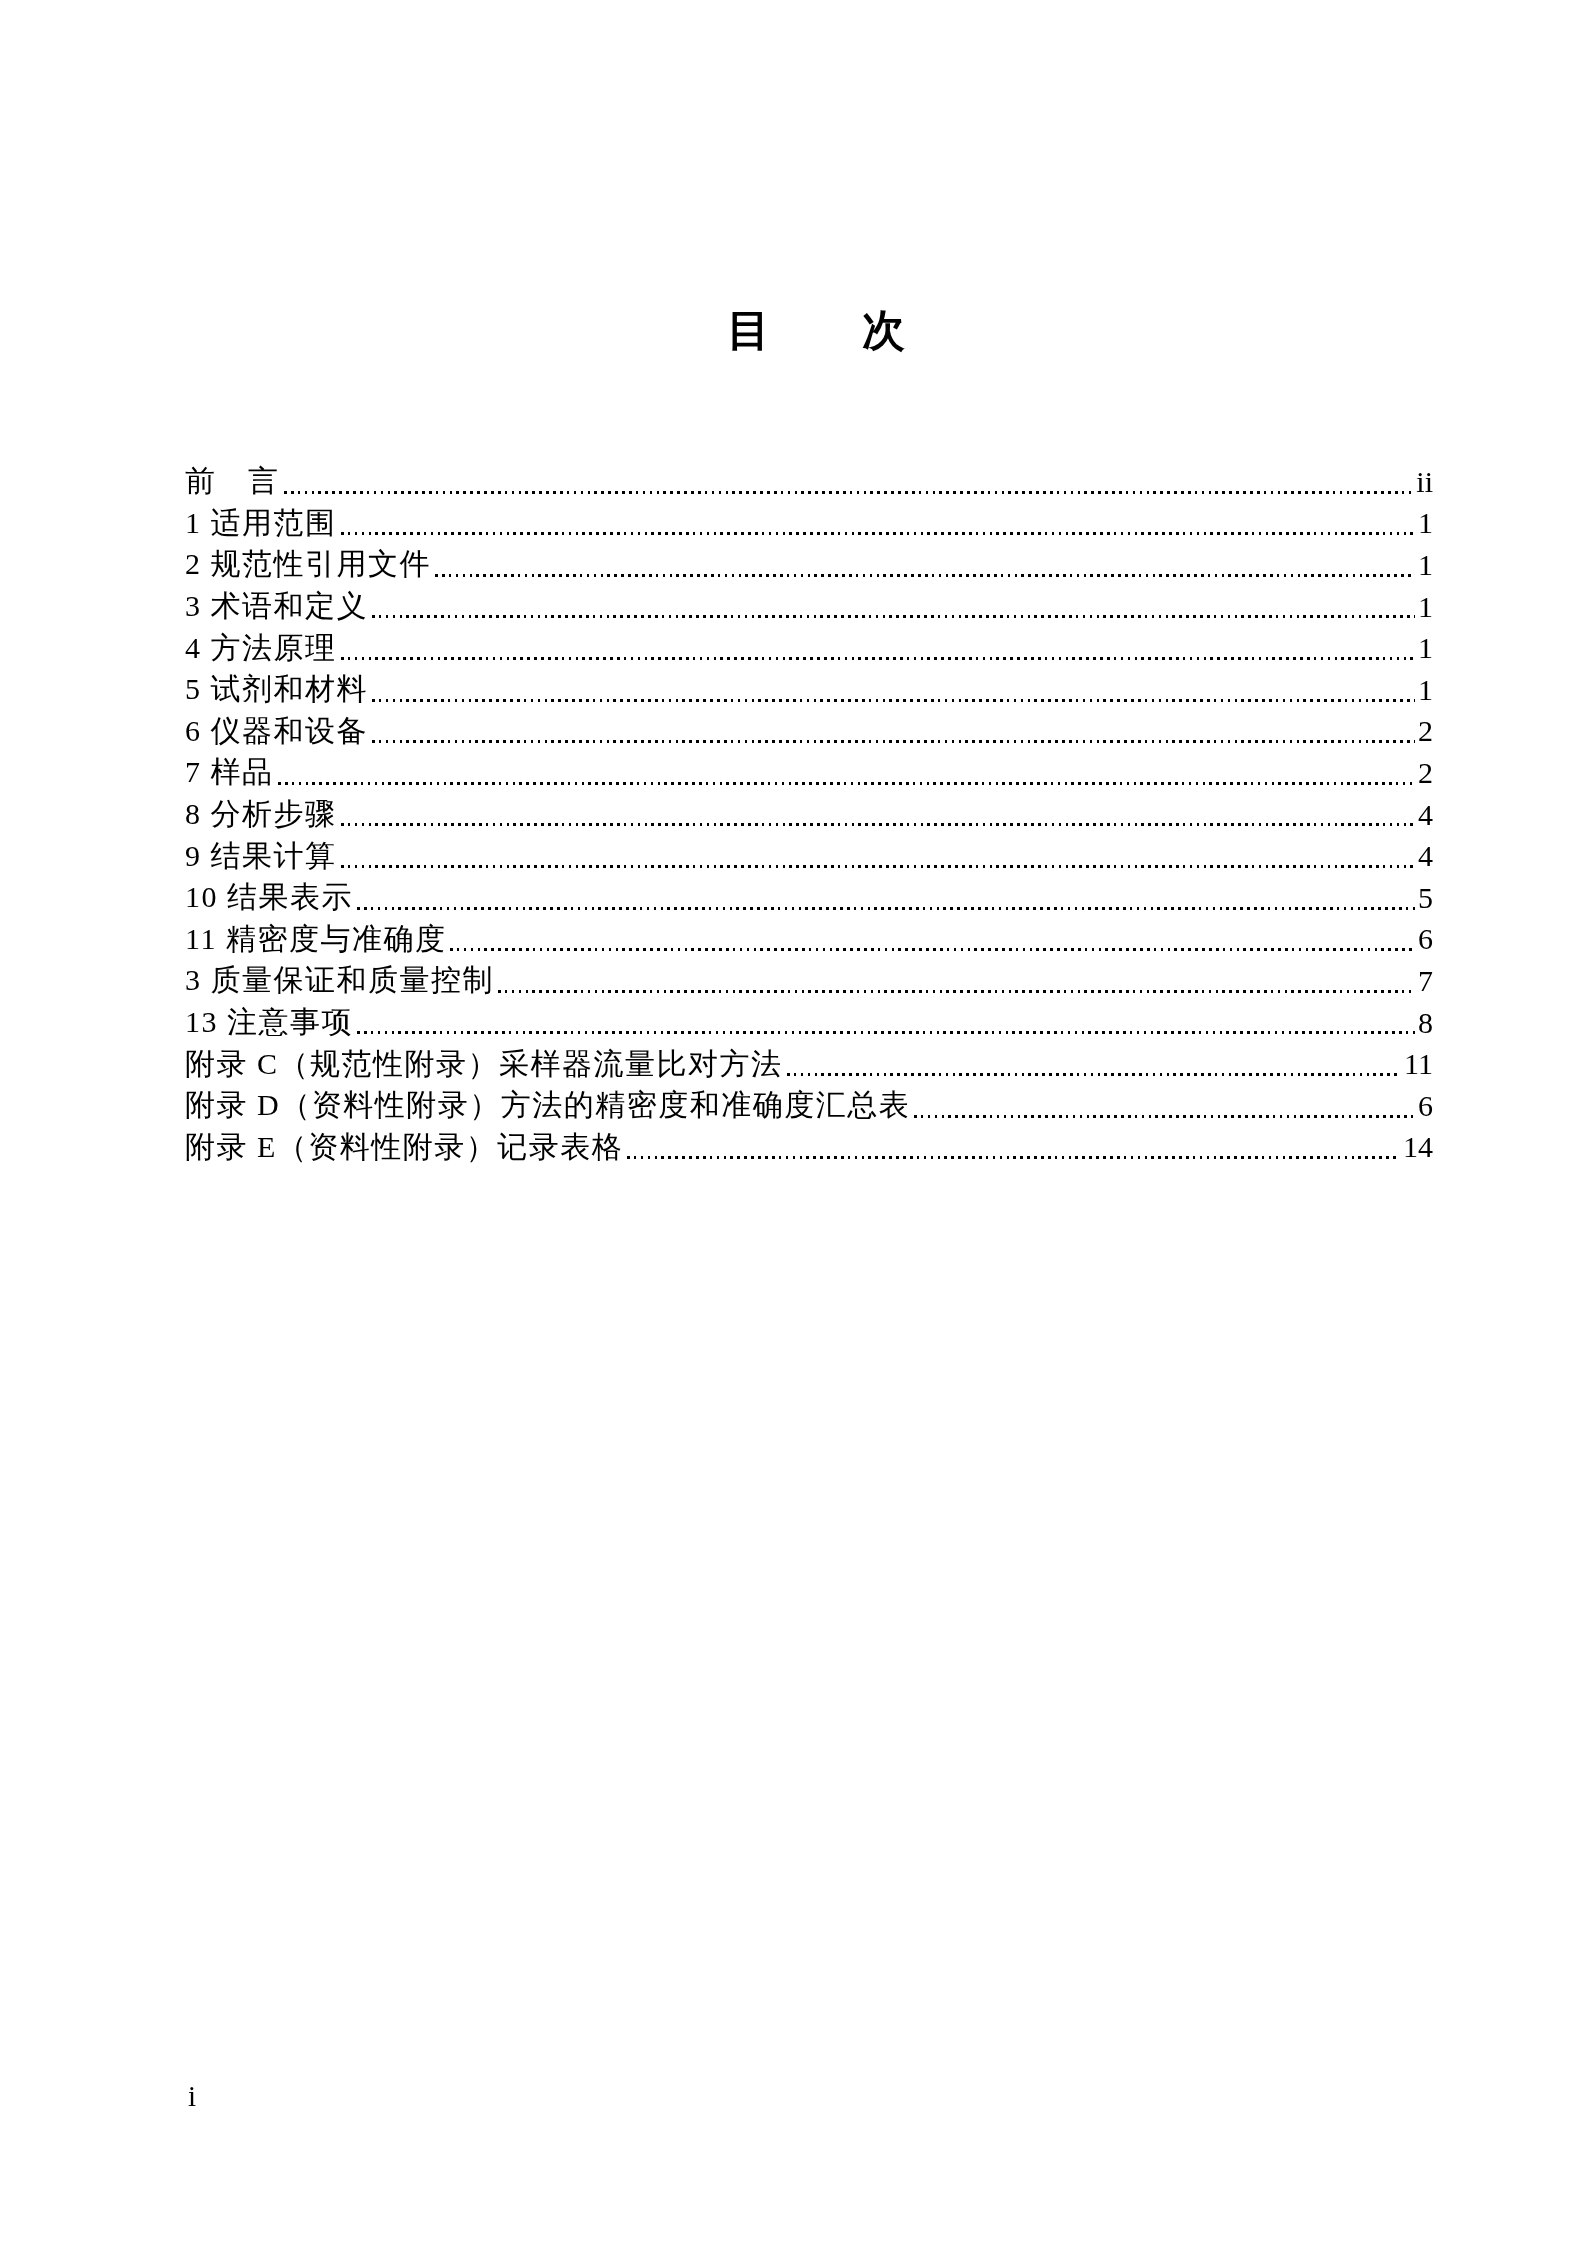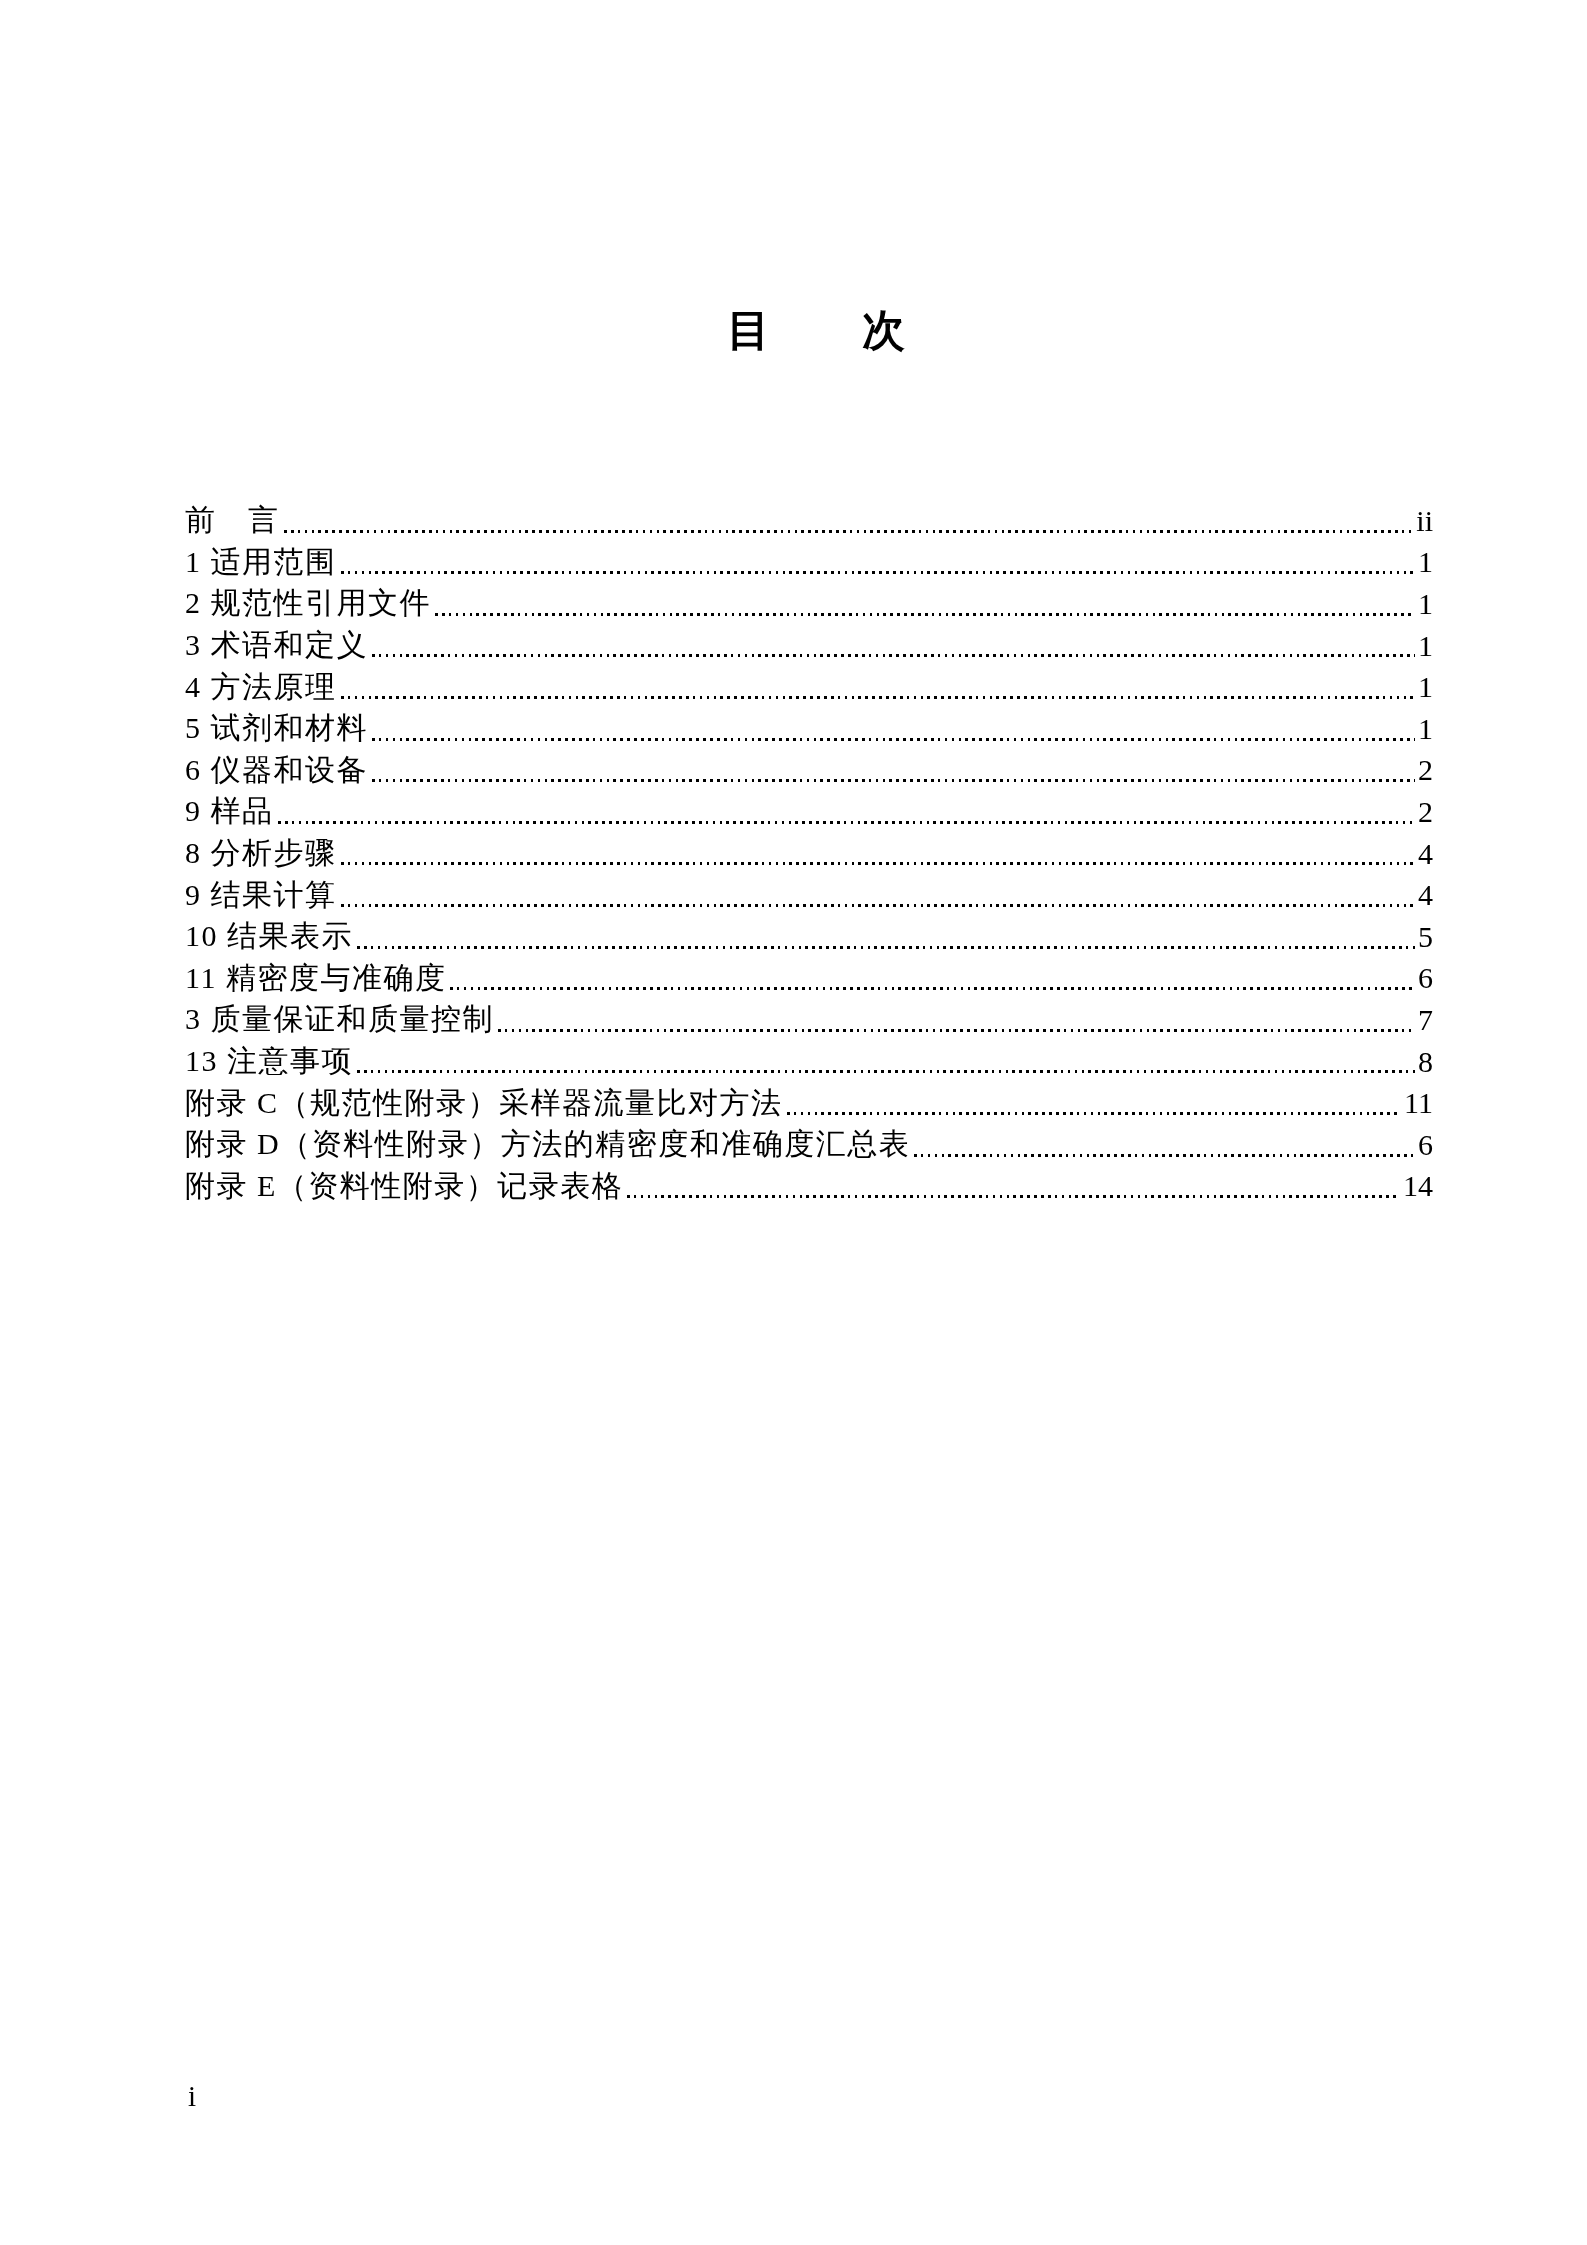--- a/index.html
+++ b/index.html
@@ -26,21 +26,20 @@
     line-height: 50px;
     font-weight: bold;
     letter-spacing: 2px;
     white-space: pre;
   }
   .toc {
     position: absolute;
     top: 461px;
     left: 185px;
     width: 1248px;
-    margin-top: 39px;
   }
   .toc-entry {
     display: flex;
     align-items: center;
     height: 41.6px;
     font-size: 30px;
   }
   .toc-label {
     white-space: pre;
     letter-spacing: 1.5px;
@@ -107,21 +106,21 @@
         <span class="toc-label">5 试剂和材料</span>
         <div class="dot-leader"></div>
         <span class="toc-page">1</span>
       </div>
       <div class="toc-entry">
         <span class="toc-label">6 仪器和设备</span>
         <div class="dot-leader"></div>
         <span class="toc-page">2</span>
       </div>
       <div class="toc-entry">
-        <span class="toc-label">9 样品</span>
+        <span class="toc-label">7 样品</span>
         <div class="dot-leader"></div>
         <span class="toc-page">2</span>
       </div>
       <div class="toc-entry">
         <span class="toc-label">8 分析步骤</span>
         <div class="dot-leader"></div>
         <span class="toc-page">4</span>
       </div>
       <div class="toc-entry">
         <span class="toc-label">9 结果计算</span>

